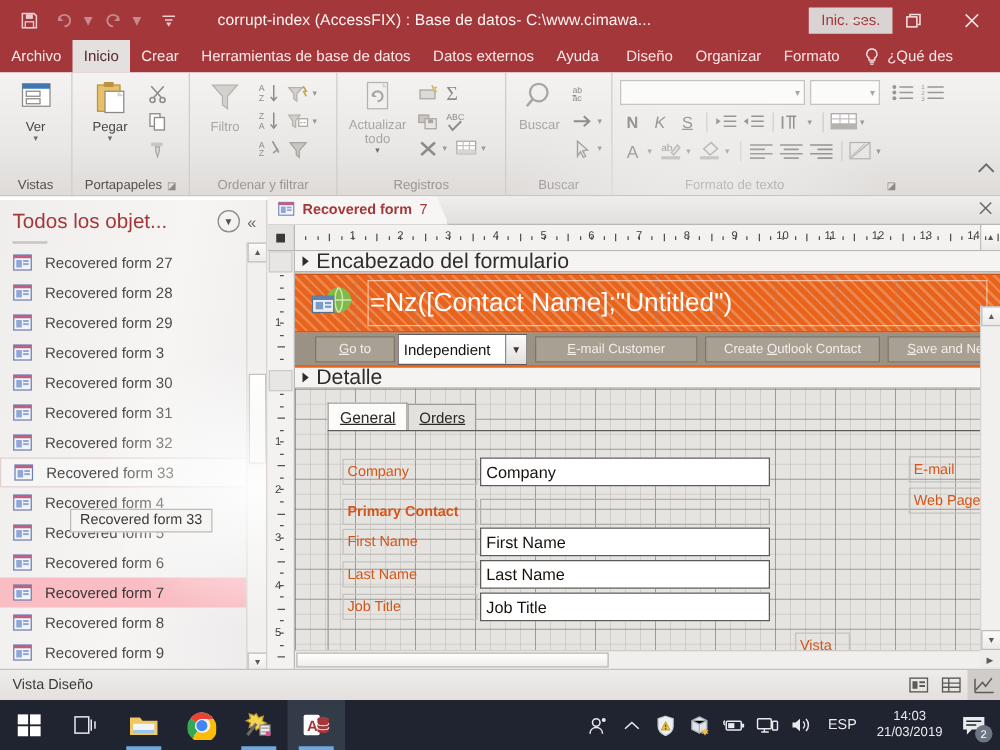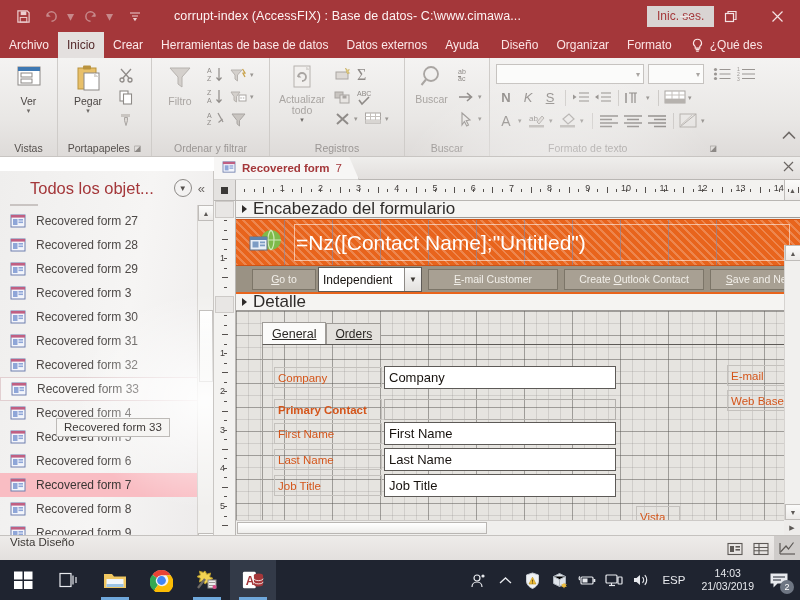--- a/index.html
+++ b/index.html
@@ -106,25 +106,24 @@
   }
   .fbtn {
     min-width: 20px; height: 20px; display: flex; align-items: center; justify-content: center;
     color: #8d8986; font-size: 12px;
   }
   .fsep { width: 1px; height: 16px; background: #cdcac7; margin: 0 3px; }
   .collapse-ribbon { position: absolute; right: 4px; bottom: 14px; color: #6f6a67; font-size: 11px; }
 
   
   .navpane {
-    position: absolute; left: 0; top: 171px; width: 214px; height: 378px;
+    position: absolute; left: 0; top: 160px; width: 214px; height: 378px;
     background: linear-gradient(100deg, #efeeed 0%, #f6f5f4 55%, #eceaea 100%);
     border-right: 1px solid #c9c6c3;
     overflow: hidden;
-    text-align: center;
   }
   .navpane::after{
     content:""; position:absolute; inset:0;
     background: radial-gradient(ellipse 180px 150px at 205px 230px, rgba(255,255,255,.9), rgba(255,255,255,0) 72%);
     pointer-events:none;
   }
   .nav-header {
     height: 34px; display: flex; align-items: center; padding: 0 6px 0 10px;
     position: relative;
   }
@@ -317,21 +316,21 @@
   .corner-sq {
     position: absolute; right: 0; bottom: 0; width: 16px; height: 15px; background: #eeecea;
     display:flex; align-items:center; justify-content:center; font-size:7px; color:#5d5956;
   }
 
   
   .statusbar {
     position: absolute; left: 0; top: 535px; width: 800px; height: 25px;
     background: linear-gradient(#eeecea,#e3e0de);
     border-top: 1px solid #c5c2bf;
-    display: flex; align-items: flex-start; font-size: 11.5px; color: #3c3835;
+    display: flex; align-items: center; font-size: 11.5px; color: #3c3835;
   }
   .statusbar .txt { padding-left: 10px; }
   .view-btns { margin-left: auto; display: flex; align-items: stretch; height: 25px; }
   .vbtn {
     width: 26px; display: flex; align-items: center; justify-content: center; color: #5d5956;
   }
   .vbtn.active { background: #cfcccA; }
 
   
   .taskbar {
@@ -1206,21 +1205,21 @@
           </div>
           <div class="ctl txt-ctl" style="left:148px;top:163px;width:232px;height:23px">
             <span>Job Title</span>
           </div>
 
 
           <div class="ctl lbl-ctl" style="left:491px;top:54px;width:58px;height:21px">
             <span>E-mail</span>
           </div>
           <div class="ctl lbl-ctl" style="left:491px;top:79px;width:70px;height:21px">
-            <span>Web Base</span>
+            <span>Web Page</span>
           </div>
           <div class="ctl lbl-ctl" style="left:400px;top:195px;width:44px;height:21px">
             <span>Vista</span>
           </div>
         </div>
 
         <div class="vscroll-doc">
           <div class="vsd-arrow" style="top:0">▲</div>
           <div class="vsd-arrow" style="bottom:0">▼</div>
         </div>

